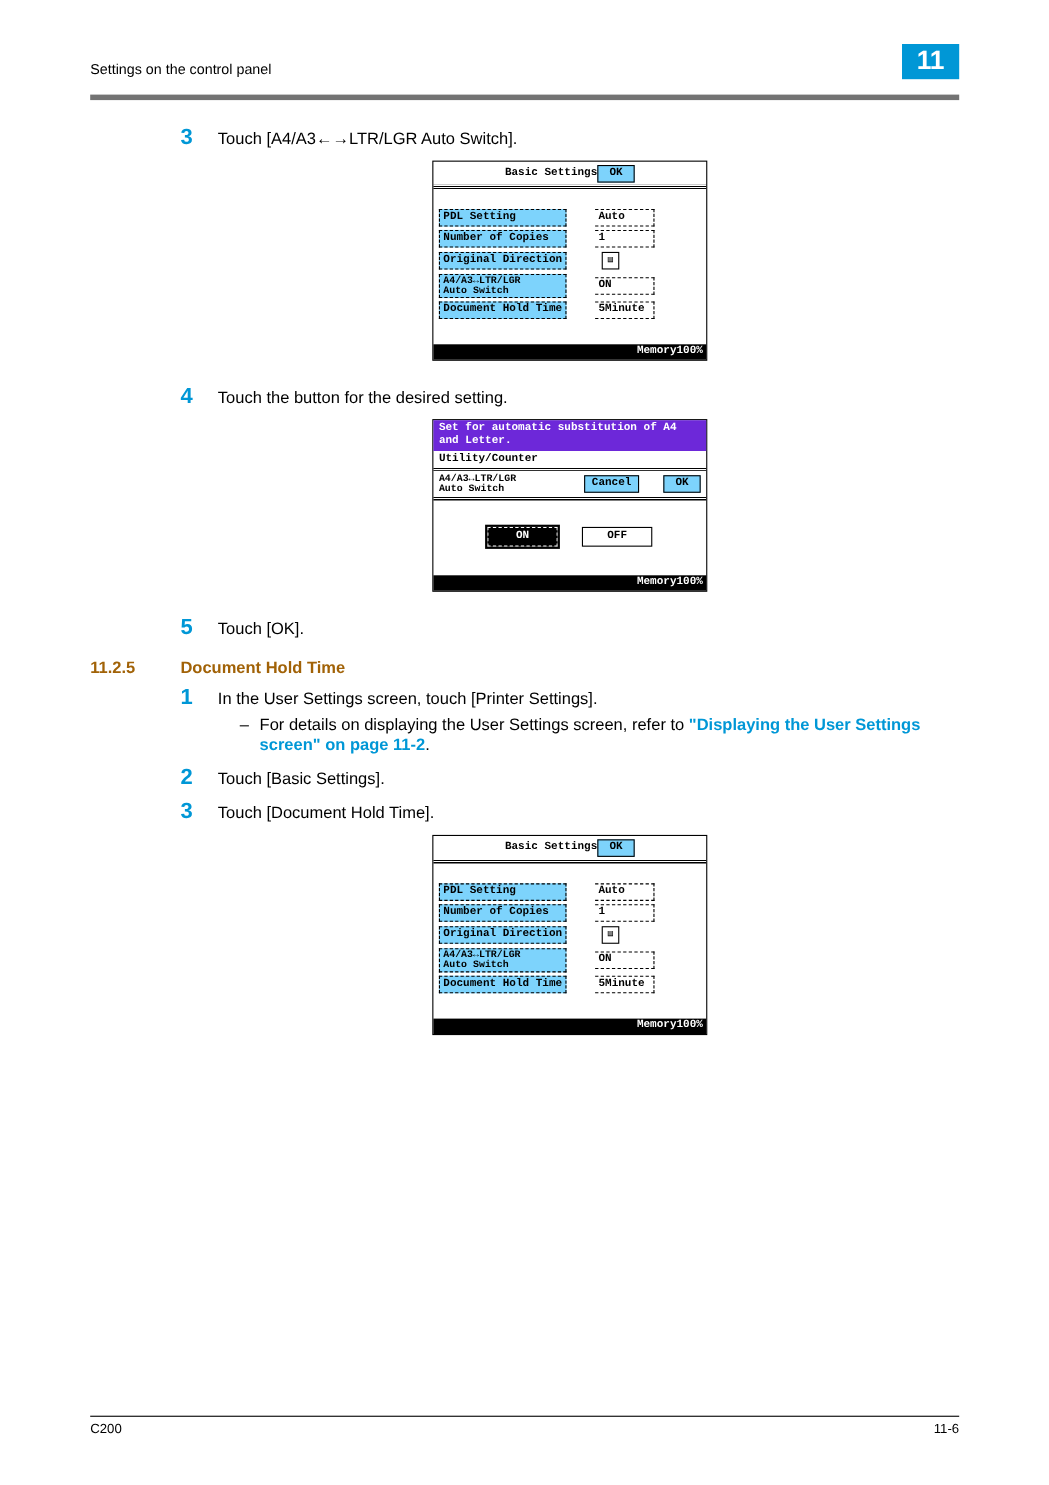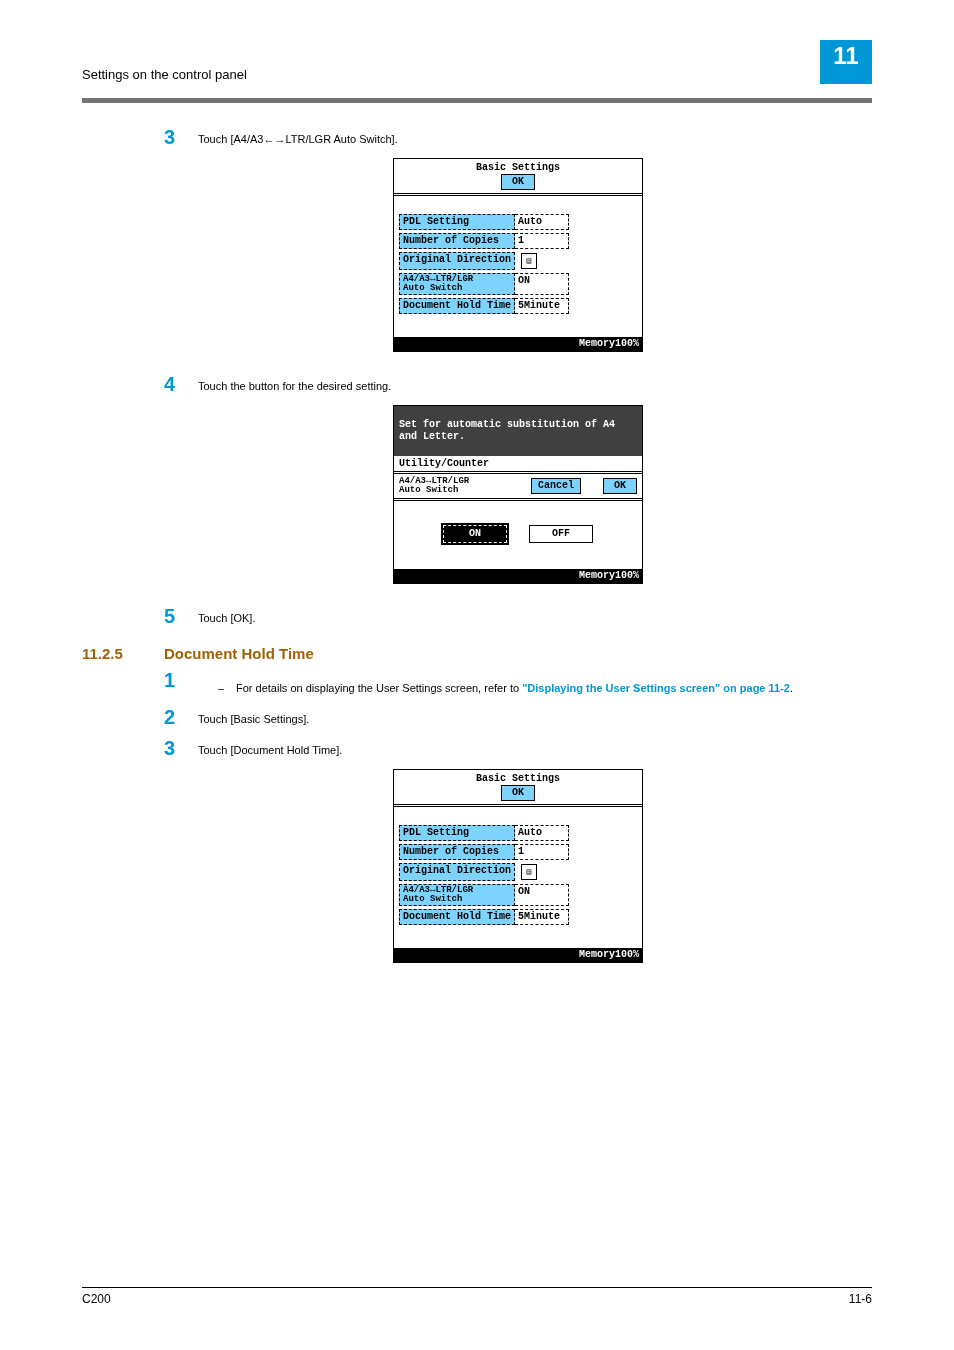--- a/index.html
+++ b/index.html
@@ -26,21 +26,21 @@
     padding-bottom: 16px;
     margin-bottom: 24px;
   }
   .header-left { font-size: 13px; }
   .chapter-box {
     background: #0097d6;
     color: #fff;
     font-weight: bold;
     font-size: 24px;
     width: 52px;
-    height: 44px;
+    height: 32px;
     line-height: 32px;
     text-align: center;
     margin-bottom: -2px;
   }
   .content-col {
     margin-left: 82px;
   }
   .step {
     display: flex;
     margin-bottom: 6px;
@@ -49,21 +49,21 @@
     width: 34px;
     flex-shrink: 0;
     color: #0097d6;
     font-weight: bold;
     font-size: 20px;
     line-height: 20px;
   }
   .step-body {
     padding-top: 3px;
     flex: 1;
-    font-size: 11px;
+    font-size: 15px;
     line-height: 18px;
   }
   .sub-bullet {
     display: flex;
     margin-top: 6px;
     margin-left: 20px;
   }
   .sub-dash {
     width: 18px;
     flex-shrink: 0;
@@ -86,32 +86,33 @@
     font-size: 10px;
     font-weight: bold;
     line-height: 12px;
     padding: 0;
   }
   .lcd-title {
     display: flex;
     justify-content: center;
     align-items: center;
     padding: 3px 5px 2px 5px;
-    flex-direction: column;
   }
   .lcd-rule {
     height: 4px;
     background: repeating-linear-gradient(0deg, #000 0 1px, transparent 1px 2px);
     margin: 0;
   }
   .lcd-spacer { height: 18px; }
   .lcd-row {
     display: flex;
     padding: 0 5px;
     margin-bottom: 3px;
+    align-items: center;
+    gap: 26px;
   }
   .lcd-btn {
     border: 1px dashed #000;
     background: #7dd3fc;
     padding: 1px 3px;
     min-width: 116px;
     box-sizing: border-box;
   }
   .lcd-btn.small {
     min-width: 0;
@@ -132,23 +133,23 @@
   .lcd-footer {
     display: flex;
     justify-content: flex-end;
     background: #000;
     color: #fff;
     padding: 1px 3px;
     margin-top: 6px;
   }
   .lcd-two-line .l1 { display: block; font-size: 9px; line-height: 9px; }
   .lcd-head-msg {
-    background: #404040;
+    background: #6d28d9;
     color: #fff;
-    padding: 13px 5px;
+    padding: 2px 5px;
     white-space: pre-wrap;
   }
   .lcd-crumb {
     padding: 2px 5px 0 5px;
   }
   .lcd-sub-row {
     display: flex;
     justify-content: space-between;
     align-items: center;
     padding: 3px 5px 2px 5px;
@@ -302,20 +303,21 @@
     </div>
 
     <h3 class="section">
       <span class="sec-num">11.2.5</span>
       <span>Document Hold Time</span>
     </h3>
 
     <div class="step">
       <div class="step-num">1</div>
       <div class="step-body">
+        <div>In the User Settings screen, touch [Printer Settings].</div>
         <div class="sub-bullet">
           <div class="sub-dash">–</div>
           <div class="sub-text"><span>For details on displaying the User Settings screen, refer to </span><span class="link">"Displaying the User Settings screen" on page 11-2</span><span>.</span></div>
         </div>
       </div>
     </div>
 
     <div class="step" style="margin-top:10px;">
       <div class="step-num">2</div>
       <div class="step-body">Touch [Basic Settings].</div>

